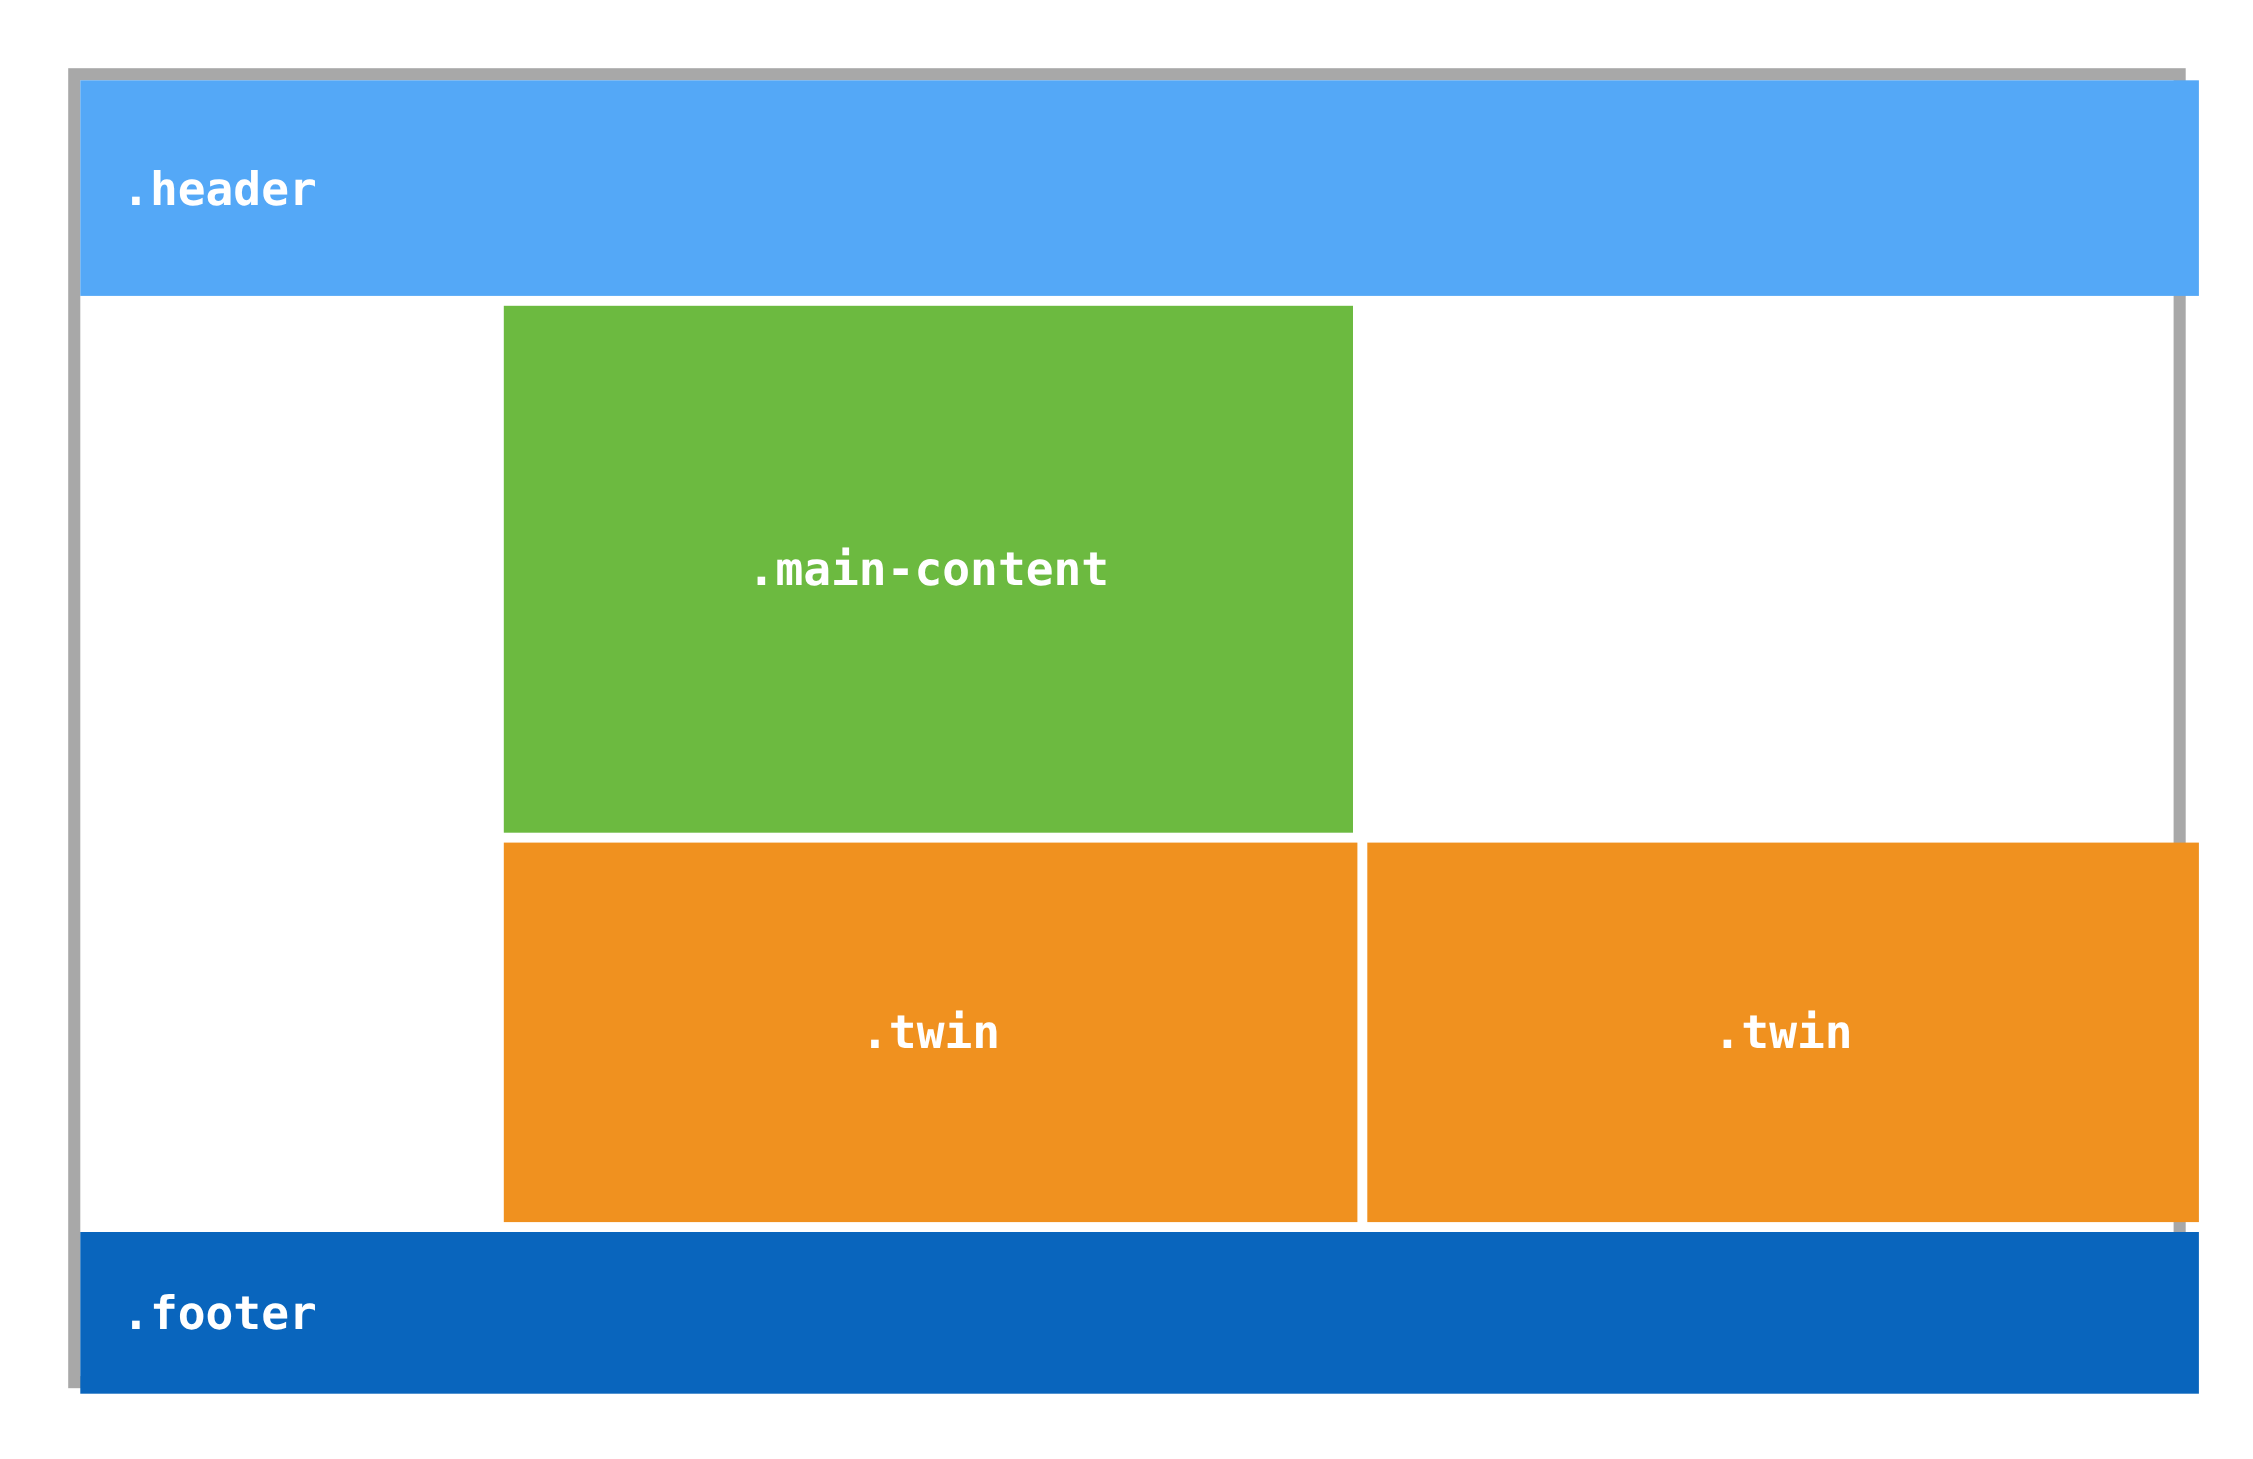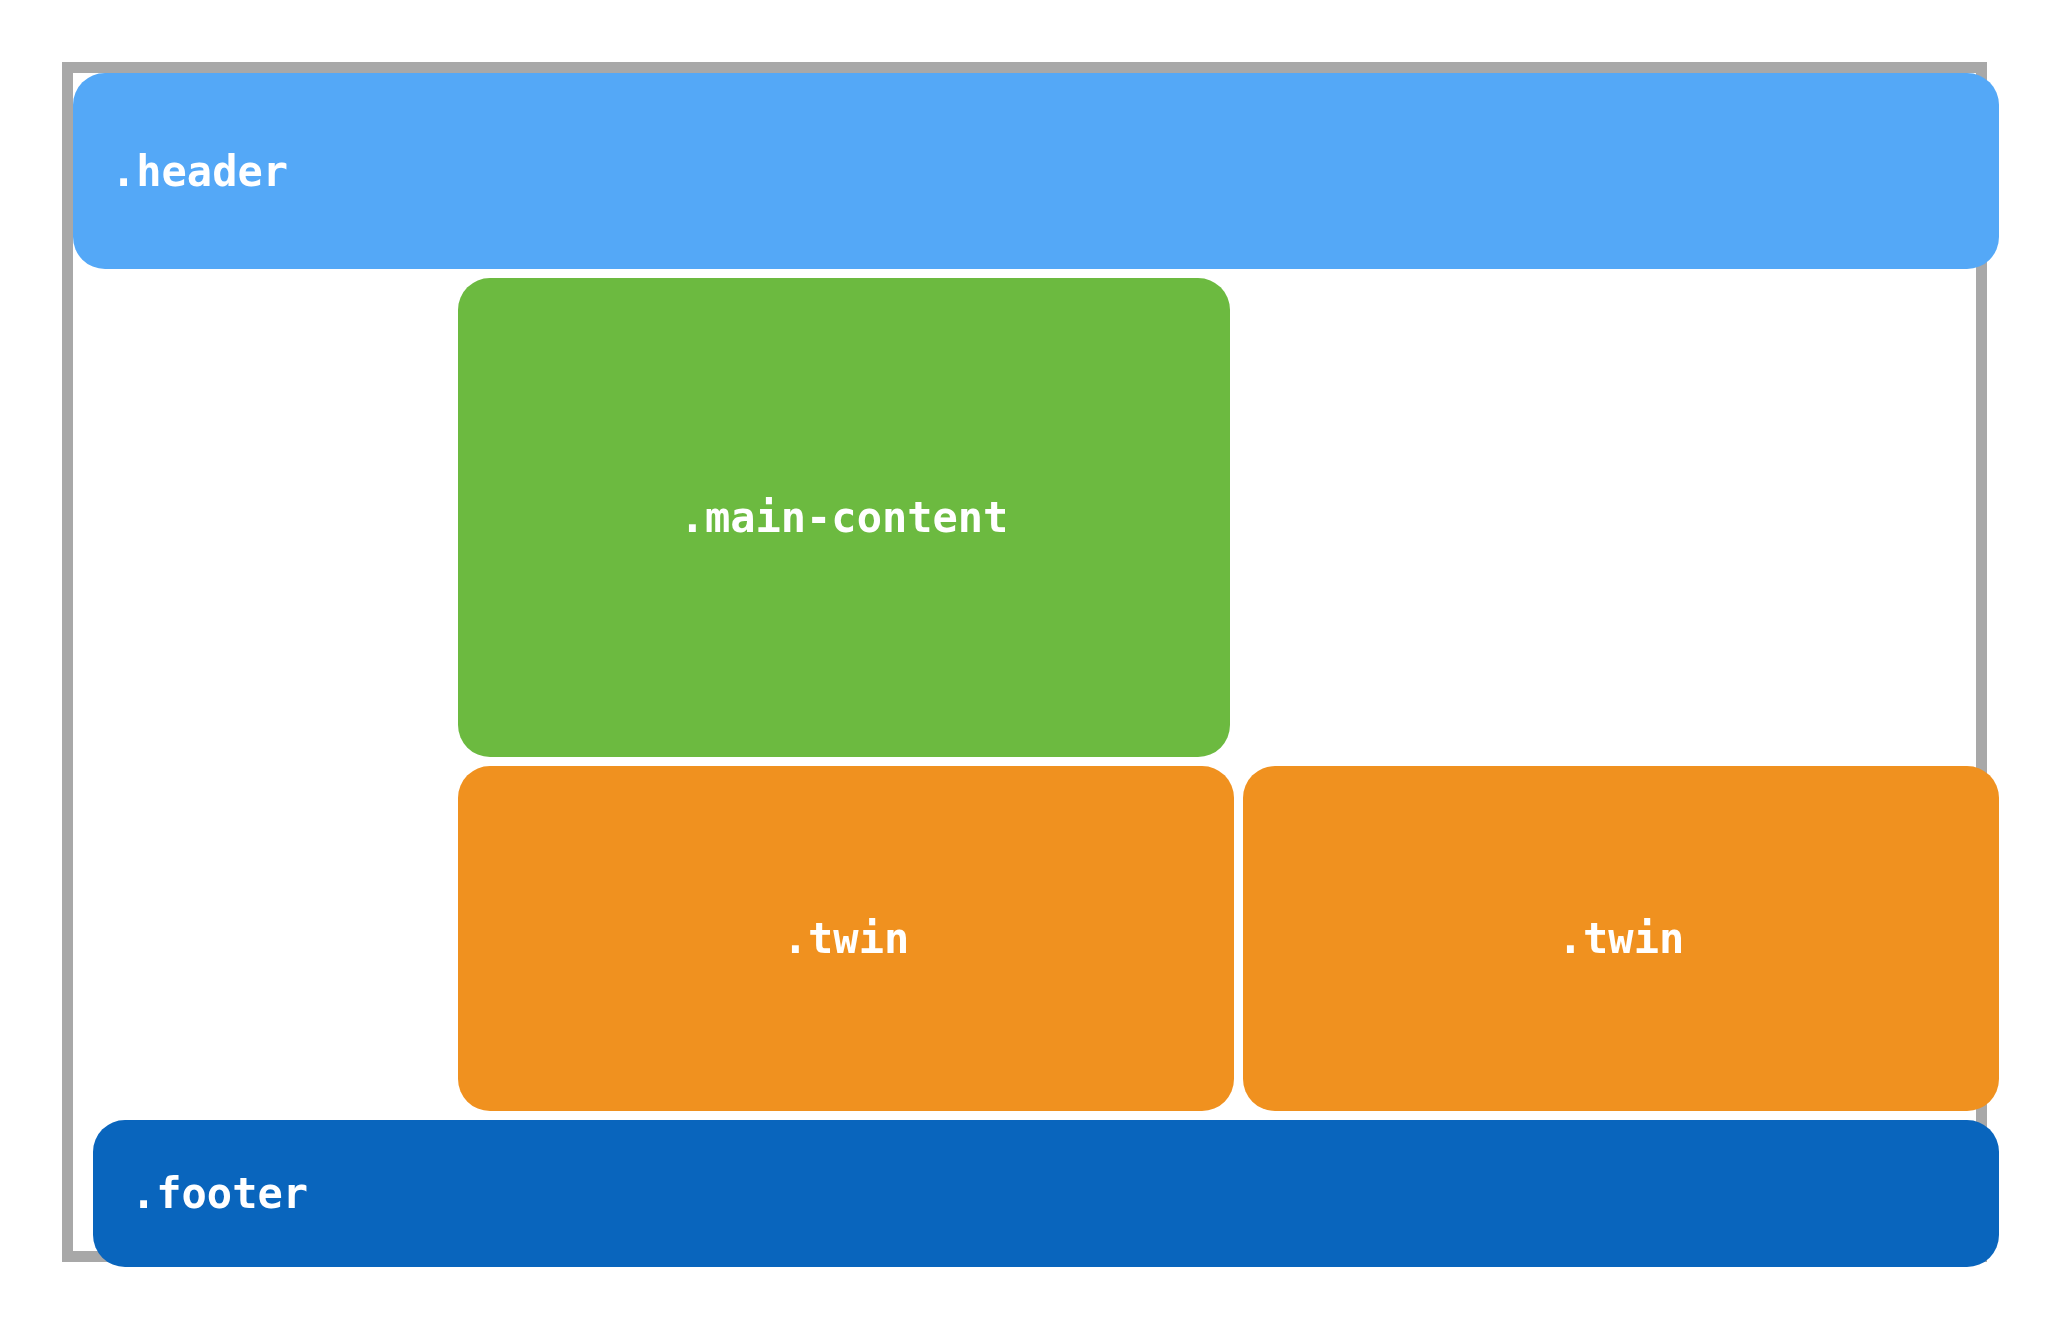--- a/index.html
+++ b/index.html
@@ -40,21 +40,20 @@
   .cell {
     position: relative;
     display: flex;
     align-items: center;
     box-sizing: border-box;
     color: #ffffff;
     font-family: "DejaVu Sans Mono", "Liberation Mono", monospace;
     font-weight: bold;
     letter-spacing: 0px;
     white-space: nowrap;
-    border-radius: 32px;
   }
 
   
   .cell-header {
     grid-column: 1 / 6;
     grid-row: 1 / 2;
     background: #54a8f7;
     justify-content: flex-start;
     padding-left: 38px;
     font-size: 42px;
@@ -101,21 +100,20 @@
   .cell-twin-right { margin-left: 4px; }
 
   
   .cell-footer {
     grid-column: 1 / 6;
     grid-row: 7 / 8;
     background: #0965bd;
     justify-content: flex-start;
     padding-left: 38px;
     font-size: 42px;
-    margin-left: 20px;
   }
 
   
   .cell-empty {
     background: transparent;
   }
   .cell-empty-left-main {
     grid-column: 1 / 2;
     grid-row: 3 / 4;
   }

